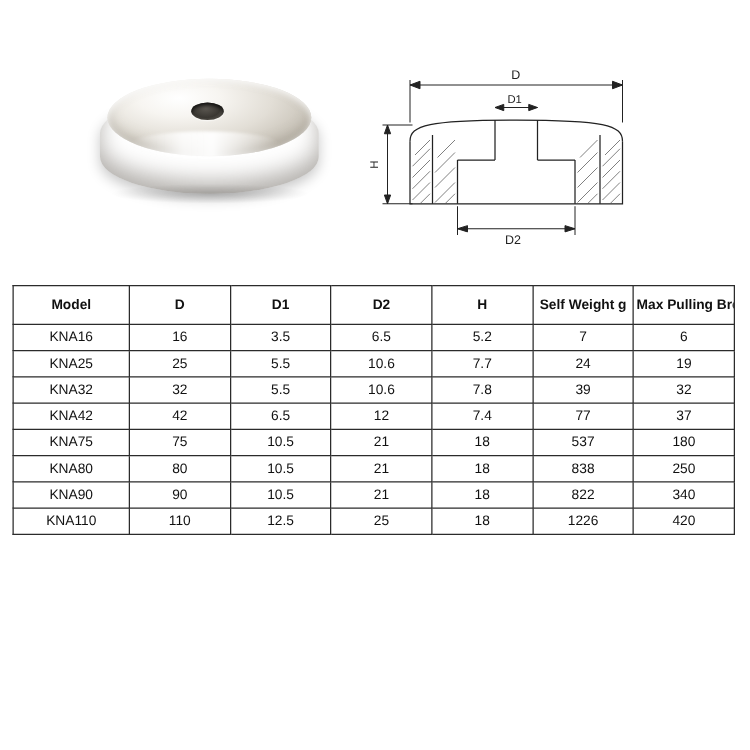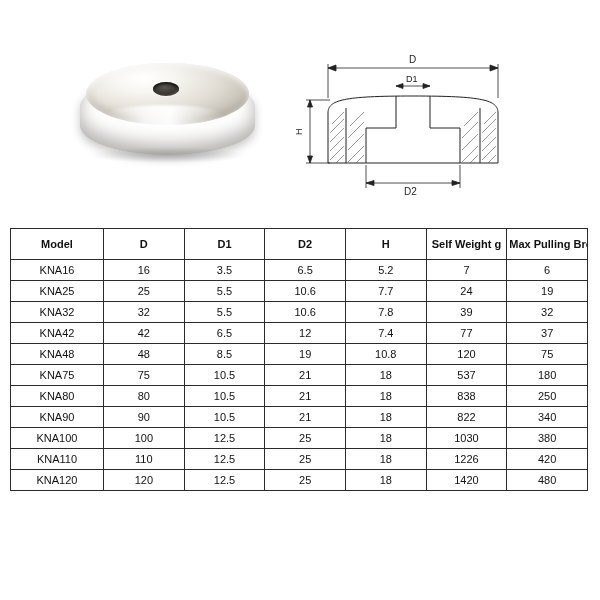--- a/index.html
+++ b/index.html
@@ -279,29 +279,20 @@
         <tr>
           <td class="model-cell">KNA42</td>
           <td>42</td>
           <td>6.5</td>
           <td>12</td>
           <td>7.4</td>
           <td>77</td>
           <td>37</td>
         </tr>
         <tr>
-          <td class="model-cell">KNA48</td>
-          <td>48</td>
-          <td>8.5</td>
-          <td>19</td>
-          <td>10.8</td>
-          <td>120</td>
-          <td>75</td>
-        </tr>
-        <tr>
           <td class="model-cell">KNA75</td>
           <td>75</td>
           <td>10.5</td>
           <td>21</td>
           <td>18</td>
           <td>537</td>
           <td>180</td>
         </tr>
         <tr>
           <td class="model-cell">KNA80</td>
@@ -315,41 +306,23 @@
         <tr>
           <td class="model-cell">KNA90</td>
           <td>90</td>
           <td>10.5</td>
           <td>21</td>
           <td>18</td>
           <td>822</td>
           <td>340</td>
         </tr>
         <tr>
-          <td class="model-cell">KNA100</td>
-          <td>100</td>
-          <td>12.5</td>
-          <td>25</td>
-          <td>18</td>
-          <td>1030</td>
-          <td>380</td>
-        </tr>
-        <tr>
           <td class="model-cell">KNA110</td>
           <td>110</td>
           <td>12.5</td>
           <td>25</td>
           <td>18</td>
           <td>1226</td>
           <td>420</td>
         </tr>
-        <tr>
-          <td class="model-cell">KNA120</td>
-          <td>120</td>
-          <td>12.5</td>
-          <td>25</td>
-          <td>18</td>
-          <td>1420</td>
-          <td>480</td>
-        </tr>
       </tbody>
   </table>
 </div>
 
 </body></html>

